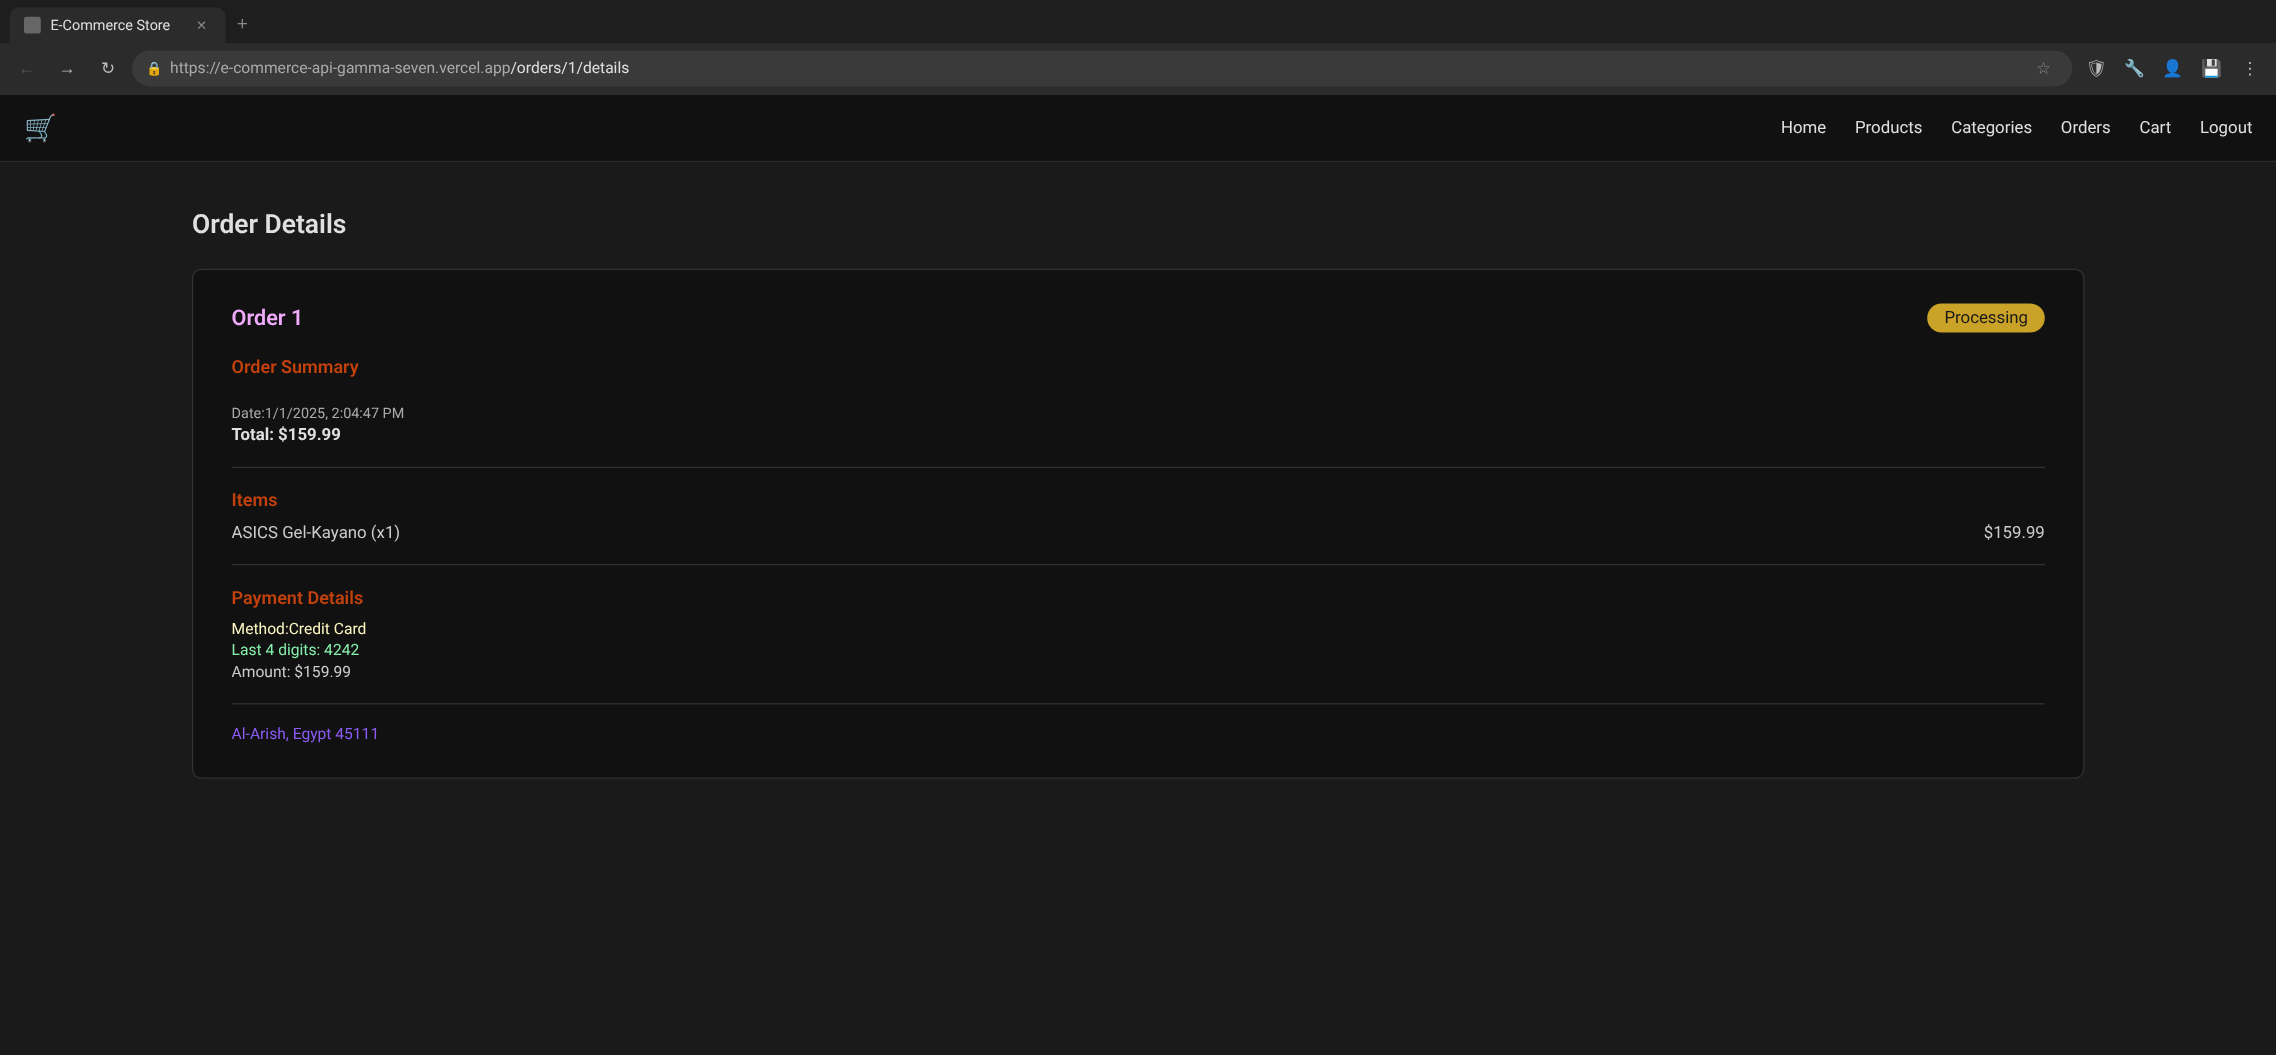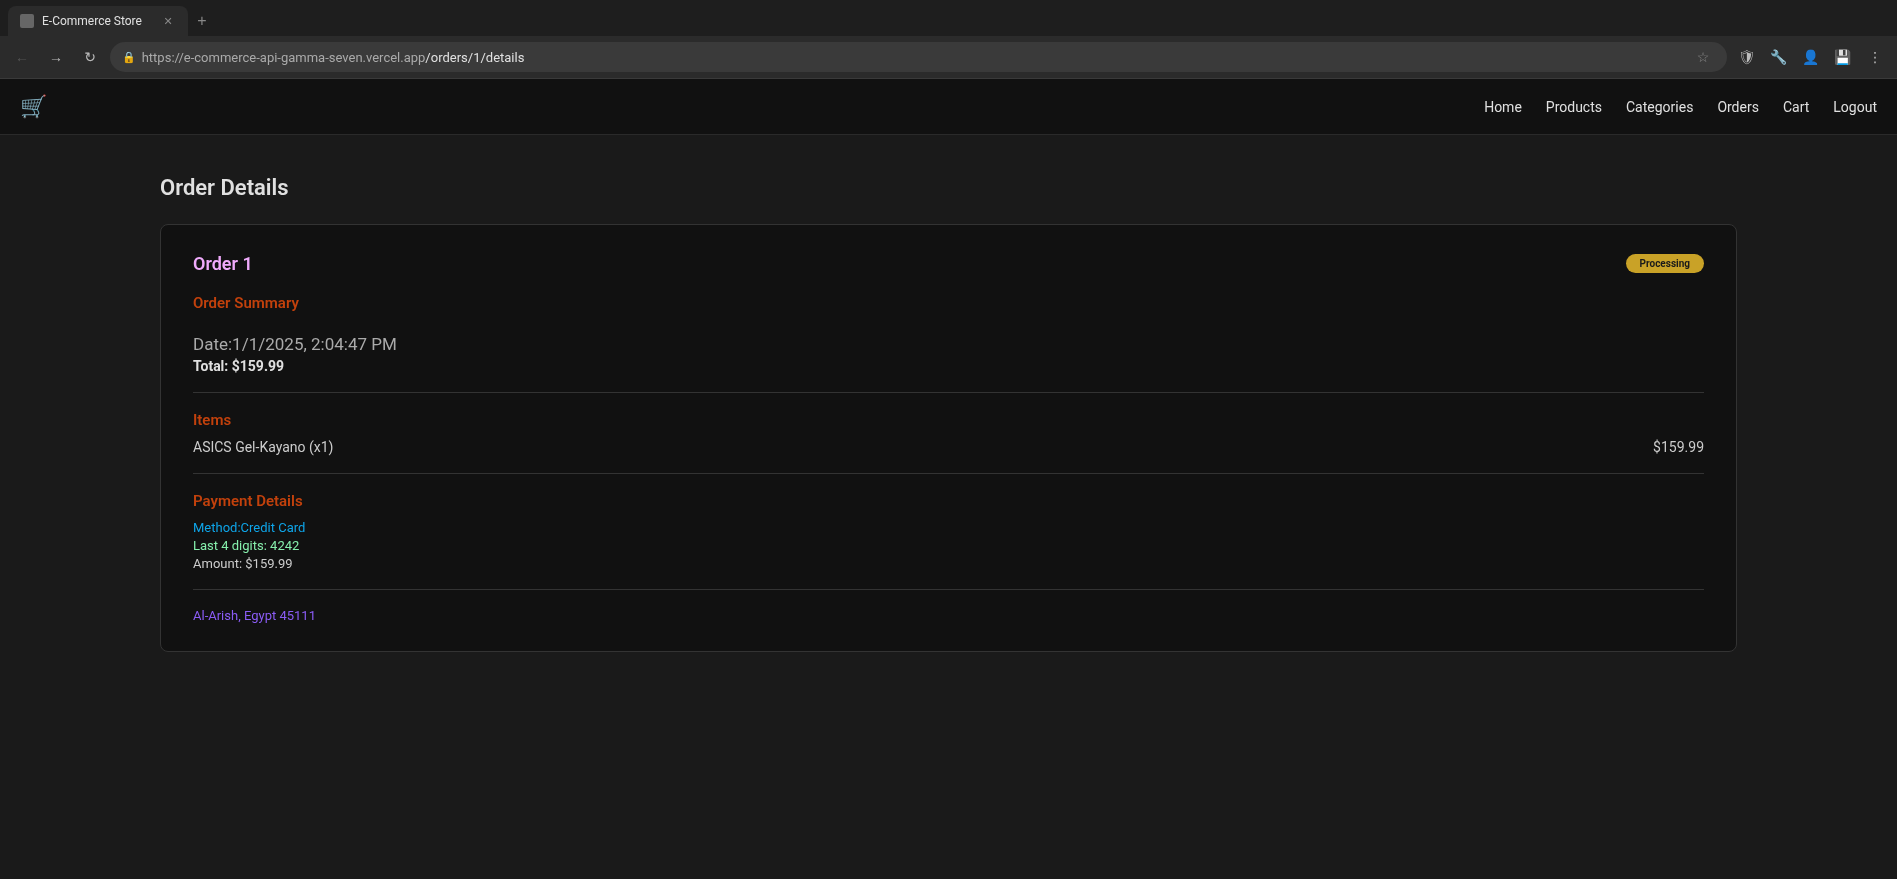--- a/index.html
+++ b/index.html
@@ -232,37 +232,37 @@
 
     .order-title {
       font-size: 18px;
       font-weight: 600;
       color: #f0abfc;
     }
 
     .status-badge {
       background: #c9a227;
       color: #1a1a1a;
-      font-size: 10px;
-      font-weight: 700;
+      font-size: 14px;
+      font-weight: 400;
       padding: 4px 14px;
       border-radius: 20px;
       text-align: center;
     }
 
     .section-title {
       font-size: 15px;
       font-weight: 600;
       color: #c2410c;
       margin-bottom: 10px;
     }
 
     .order-date {
       color: #aaa;
-      font-size: 17px;
+      font-size: 12px;
       margin-bottom: 4px;
       margin-top: 22px;
     }
 
     .order-total {
       font-size: 14px;
       font-weight: 700;
       color: #e0e0e0;
       margin-bottom: 0;
     }
@@ -284,21 +284,21 @@
       color: #ccc;
       font-size: 14px;
       margin-top: 8px;
     }
 
     .item-price {
       color: #ccc;
     }
 
     .payment-method {
-      color: #0ea5e9;
+      color: #fef9c3;
       font-size: 13px;
       margin-bottom: 3px;
     }
 
     .payment-digits {
       color: #86efac;
       font-size: 13px;
       margin-bottom: 3px;
     }
 

